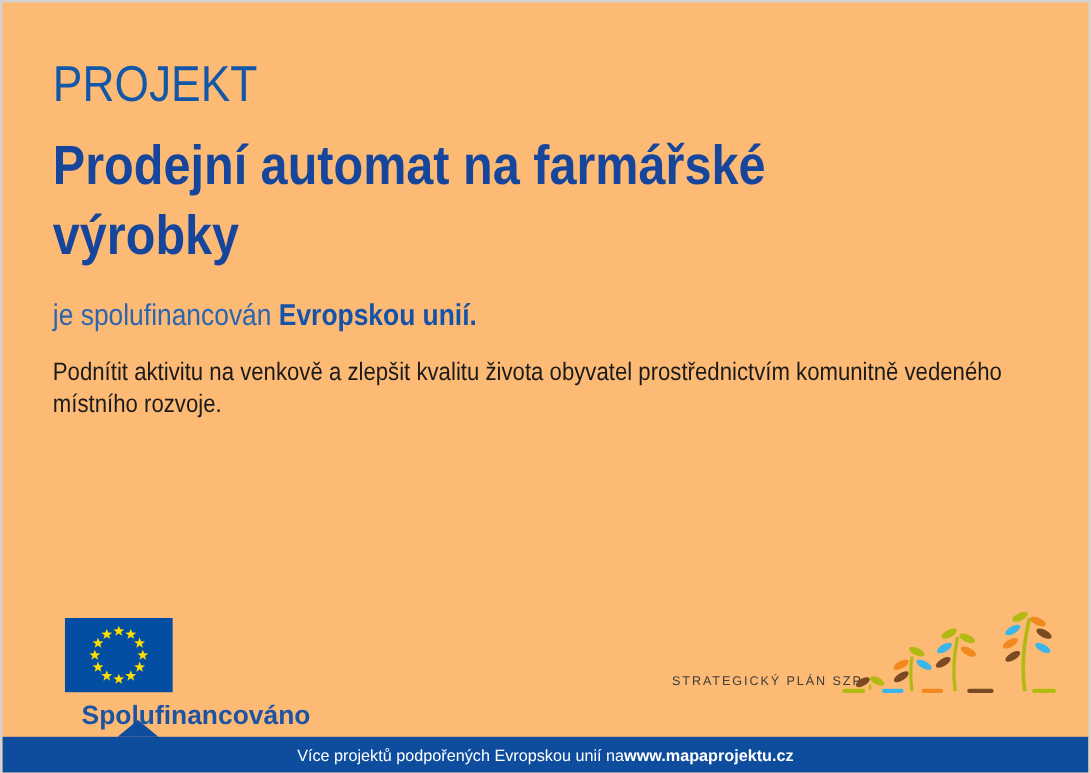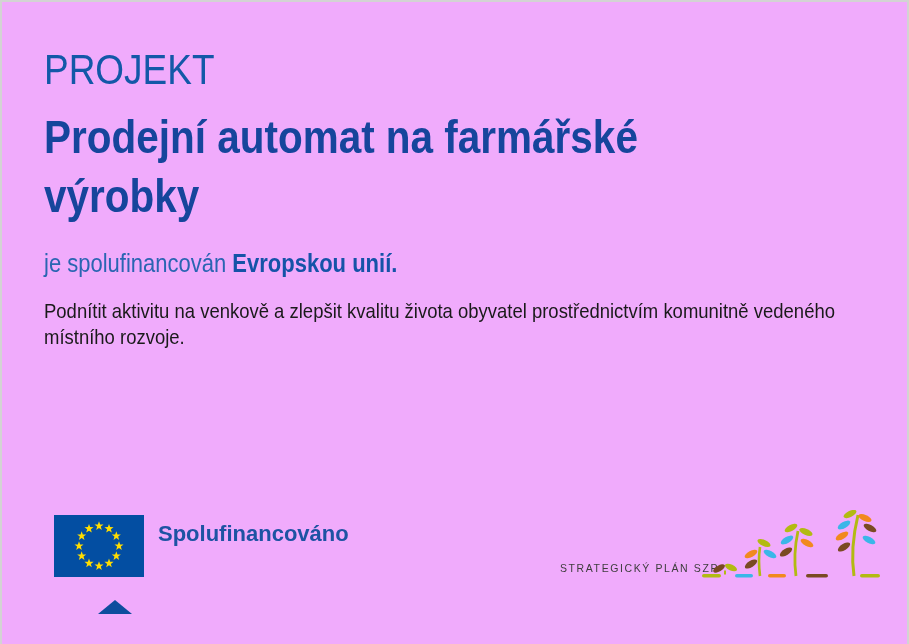--- a/index.html
+++ b/index.html
@@ -3,21 +3,21 @@
 <meta charset="utf-8">
 <style>
   * { margin: 0; padding: 0; box-sizing: border-box; }
   html, body { background: #ffffff; }
   body { font-family: "Liberation Sans", sans-serif; }
 
   .page {
     position: relative;
     width: 909px;
     height: 644px;
-    background: #f0abfc;
+    background: #fdba74;
     border: 2px solid #d3d3d3;
     border-bottom: none;
     overflow: hidden;
   }
 
   .condensed { transform: scaleX(0.88); transform-origin: left top; white-space: nowrap; }
 
   .kicker {
     position: absolute; left: 42px; top: 47px;
     font-size: 42px; font-weight: 400; color: #1358a8; line-height: 1;
@@ -36,21 +36,21 @@
   }
   .cofinance b { color: #1553a8; font-weight: 700; }
 
   .desc {
     position: absolute; left: 42px; top: 296px;
     width: 935px;
     font-size: 21px; color: #1a1a1a; line-height: 1.24;
     transform: scaleX(0.88); transform-origin: left top;
   }
 
-  .eu-block { position: absolute; left: 52px; top: 513px; display: flex; align-items: flex-start; }
+  .eu-block { position: absolute; left: 52px; top: 513px; display: flex; align-items: flex-start; flex-direction: column; }
   .eu-flag { display: block; }
   .eu-text {
     margin-left: 14px; margin-top: 6px;
     font-size: 22px; font-weight: 700; color: #1d53a3; line-height: 1.18;
   }
 
   .szp-label {
     position: absolute; left: 558px; top: 560px;
     font-size: 10.5px; letter-spacing: 1.6px; color: #3d3d3c;
     font-weight: 400;
@@ -147,14 +147,18 @@
     <ellipse transform="translate(171,8)  rotate(24)" rx="7" ry="3.1" fill="#f1891e"></ellipse>
     <ellipse transform="translate(150,15) rotate(-30)" rx="7" ry="3.1" fill="#3ab6e8"></ellipse>
     <ellipse transform="translate(176,18) rotate(28)" rx="7" ry="3.1" fill="#7a4a22"></ellipse>
     <ellipse transform="translate(148,26) rotate(-30)" rx="7" ry="3.1" fill="#f1891e"></ellipse>
     <ellipse transform="translate(175,30) rotate(28)" rx="7" ry="3.1" fill="#3ab6e8"></ellipse>
     <ellipse transform="translate(150,37) rotate(-32)" rx="7" ry="3.1" fill="#7a4a22"></ellipse>
   </svg>
 
   <div class="pointer-triangle"></div>
 
+  <div class="footer-bar">
+    <span>Více projektů podpořených Evropskou unií na </span>
+      <b>www.mapaprojektu.cz</b>
+  </div>
 
 </div>
 
 </body></html>

